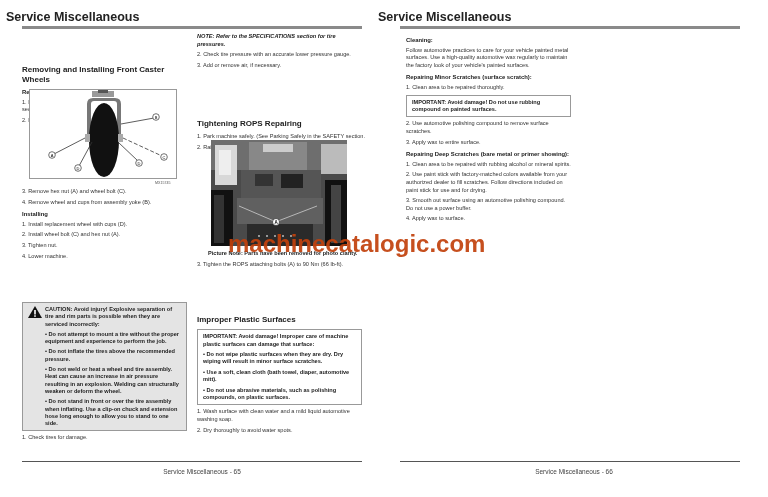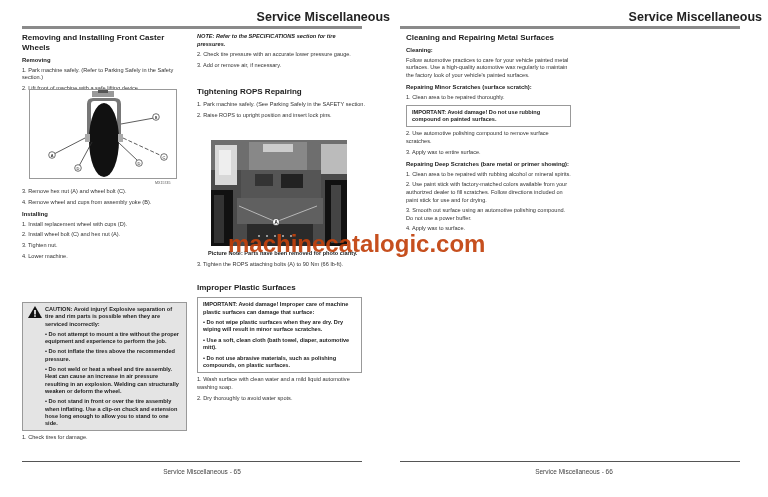--- a/index.html
+++ b/index.html
@@ -1,35 +1,35 @@
 <!DOCTYPE html>
 <html><head>
 <meta charset="utf-8">
 <style>
   * { box-sizing: border-box; margin: 0; padding: 0; }
   html, body { width: 768px; height: 497px; background: #ffffff; overflow: hidden; }
   body { font-family: "Liberation Sans", sans-serif; color: #222; position: relative; }
   .page { position: absolute; top: 0; width: 384px; height: 497px; }
   .page.left { left: 0; }
   .page.right { left: 384px; }
-  .page-title { position: absolute; top: 10px; left: 0; width: 100%; text-align: right; font-size: 12.5px; font-weight: bold; color: #222; }
+  .page-title { position: absolute; top: 10px; left: 0; width: 100%; text-align: left; font-size: 12.5px; font-weight: bold; color: #222; }
   .page.left .page-title { left: 6px; }
   .page.right .page-title { left: -6px; }
   .title-rule { position: absolute; top: 26px; height: 3px; background: #8a8a8a; }
   .page.left .title-rule { left: 22px; width: 340px; }
   .page.right .title-rule { left: 16px; width: 340px; }
   .footer-rule { position: absolute; top: 461px; height: 1px; background: #555; }
   .page.left .footer-rule { left: 22px; width: 340px; }
   .page.right .footer-rule { left: 16px; width: 340px; }
   .footer-text { position: absolute; top: 468px; width: 100%; text-align: center; font-size: 6.5px; color: #444; }
   .page.left .footer-text { left: 10px; }
   .page.right .footer-text { left: -2px; }
 
   .col { position: absolute; font-size: 5.6px; line-height: 7.6px; color: #333; }
-  .h2 { font-size: 8px; font-weight: bold; color: #222; line-height: 10px; }
+  .h2 { font-size: 8px; font-weight: bold; color: #222; line-height: 10px; margin-top: 32px; }
   .h3 { font-size: 5.9px; font-weight: bold; color: #222; line-height: 7.6px; }
   .p { margin-bottom: 3px; }
   .note { font-weight: bold; font-style: italic; color: #222; }
 
   .box { border: 1px solid #999; padding: 3px 5px; font-weight: bold; color: #222; font-size: 5.6px; line-height: 7.4px; }
   .box .p { margin-bottom: 3px; }
   .caution-box { background: #e4e4e4; border: 1px solid #999; padding: 3px 4px 3px 22px; font-weight: bold; color: #222; font-size: 5.6px; line-height: 7.3px; position: relative; }
   .caution-box .p { margin-bottom: 3px; }
   .warn-icon { position: absolute; left: 5px; top: 3px; width: 14px; height: 12px; }
 
@@ -173,21 +173,20 @@
 
   <div class="footer-rule"></div>
   <div class="footer-text">Service Miscellaneous - 65</div>
 </div>
 
 <div class="page right">
   <div class="page-title">Service Miscellaneous</div>
   <div class="title-rule"></div>
 
   <div class="col" style="left:22px; top:33px; width:165px;">
-    <div class="h2">Cleaning and Repairing Metal Surfaces</div>
     <div style="height:4px"></div>
     <div class="h3">Cleaning:</div>
     <div style="height:2px"></div>
     <div class="p">Follow automotive practices to care for your vehicle painted metal surfaces. Use a high-quality automotive wax regularly to maintain the factory look of your vehicle's painted surfaces.</div>
     <div style="height:2px"></div>
     <div class="h3">Repairing Minor Scratches (surface scratch):</div>
     <div style="height:2px"></div>
     <div class="p">1. Clean area to be repaired thoroughly.</div>
     <div class="box" style="width:165px; margin-bottom:3px;">
       <div>IMPORTANT: Avoid damage! Do not use rubbing compound on painted surfaces.</div>

